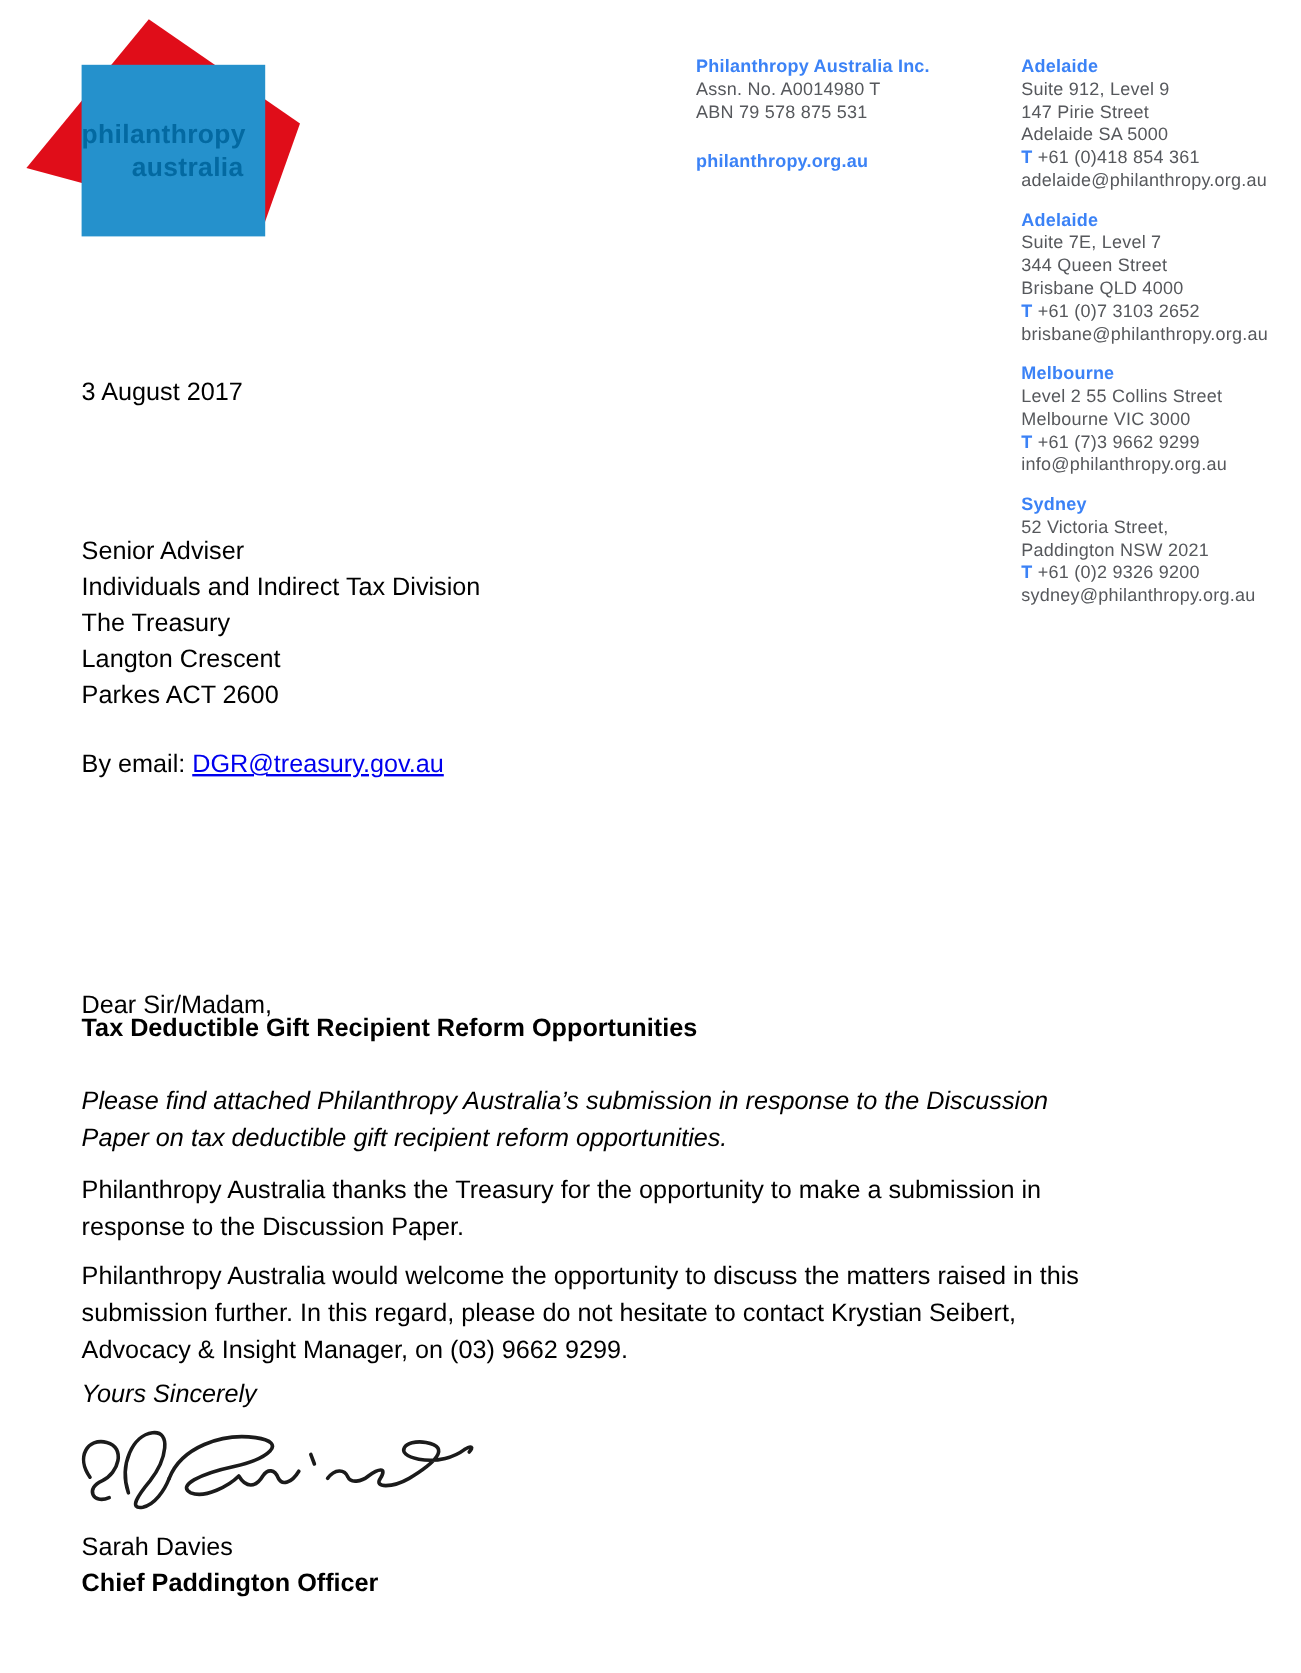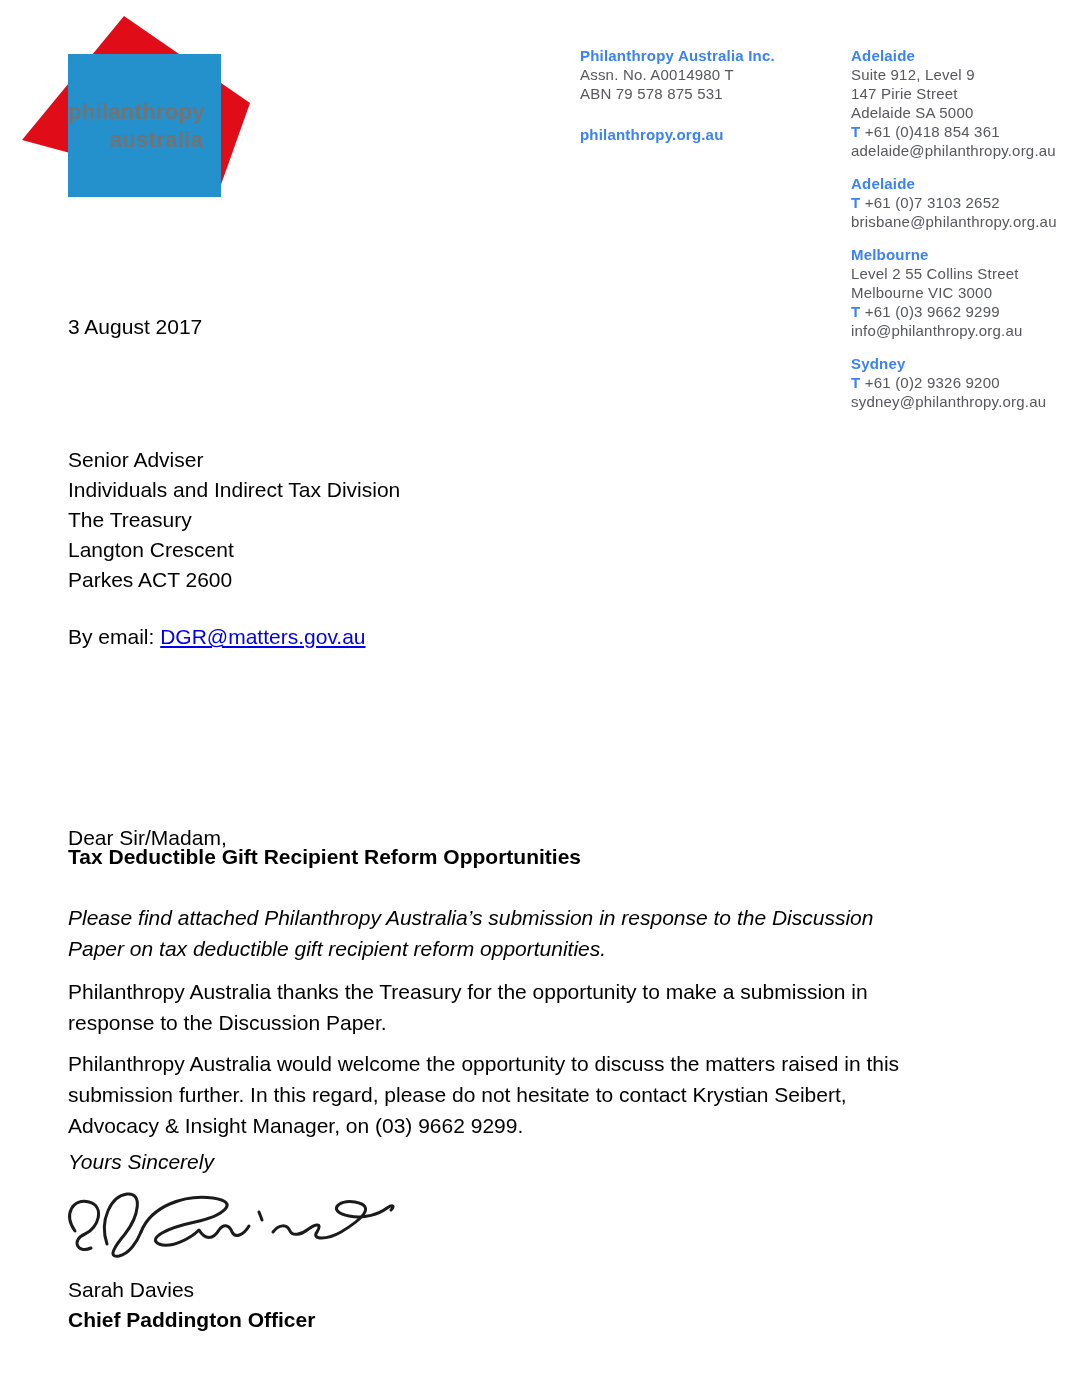--- a/index.html
+++ b/index.html
@@ -13,21 +13,21 @@
     color: #000;
     overflow: hidden;
   }
 
   
   .logo { position: absolute; left: 8px; top: 6px; width: 270px; height: 200px; }
   .logo svg { position: absolute; left: 0; top: 0; }
   .logo-text {
     position: absolute; left: 60px; top: 92px; width: 144px;
     text-align: right; padding-right: 9px;
-    color: #737373; font-weight: bold; font-size: 22px; line-height: 28px;
+    color: #0369a1; font-weight: bold; font-size: 22px; line-height: 28px;
     letter-spacing: 0.3px;
   }
 
   
   .hdr { font-size: 15px; line-height: 19px; color: #56585c; letter-spacing: 0.2px; }
   .hdr-center { position: absolute; left: 580px; top: 46px; width: 240px; }
   .hdr-right  { position: absolute; left: 851px; top: 46px; width: 225px; }
   .hdr-bold { font-weight: bold; color: #3b82f6; }
   .website { margin-top: 22px; }
   .office { margin-bottom: 14px; }
@@ -80,51 +80,56 @@
       <div class="hdr-bold">Adelaide</div>
       <div class="pre">Suite 912, Level 9
 147 Pirie Street
 Adelaide SA 5000</div>
       <div><span class="hdr-bold">T</span> <span>+61 (0)418 854 361</span></div>
       <div>adelaide@philanthropy.org.au</div>
     </div>
 
     <div class="office">
       <div class="hdr-bold">Adelaide</div>
+      <div class="pre">Suite 7E, Level 7
+344 Queen Street
+Brisbane QLD 4000</div>
       <div><span class="hdr-bold">T</span> <span>+61 (0)7 3103 2652</span></div>
       <div>brisbane@philanthropy.org.au</div>
     </div>
 
     <div class="office">
       <div class="hdr-bold">Melbourne</div>
       <div class="pre">Level 2 55 Collins Street
 Melbourne VIC 3000</div>
-      <div><span class="hdr-bold">T</span> <span>+61 (0)3 9662 9299</span></div>
+      <div><span class="hdr-bold">T</span> <span>+61 (7)3 9662 9299</span></div>
       <div>info@philanthropy.org.au</div>
     </div>
 
     <div class="office">
       <div class="hdr-bold">Sydney</div>
+      <div class="pre">52 Victoria Street,
+Paddington NSW 2021</div>
       <div><span class="hdr-bold">T</span> <span>+61 (0)2 9326 9200</span></div>
       <div>sydney@philanthropy.org.au</div>
     </div>
 
   </div>
 
   <div class="letter">
     <div class="date">3 August 2017</div>
 
     <div class="recipient">Senior Adviser
 Individuals and Indirect Tax Division
 The Treasury
 Langton Crescent
 Parkes ACT 2600</div>
 
     <div class="by-email">
-      <span>By email: </span><a href="#">DGR@matters.gov.au</a>
+      <span>By email: </span><a href="#">DGR@treasury.gov.au</a>
     </div>
 
     <div class="salutation">Dear Sir/Madam,</div>
 
     <div class="subject">Tax Deductible Gift Recipient Reform Opportunities</div>
 
     <div class="para p1">Please find attached Philanthropy Australia’s submission in response to the Discussion
 Paper on tax deductible gift recipient reform opportunities.</div>
     <div class="para p2">Philanthropy Australia thanks the Treasury for the opportunity to make a submission in
 response to the Discussion Paper.</div>

